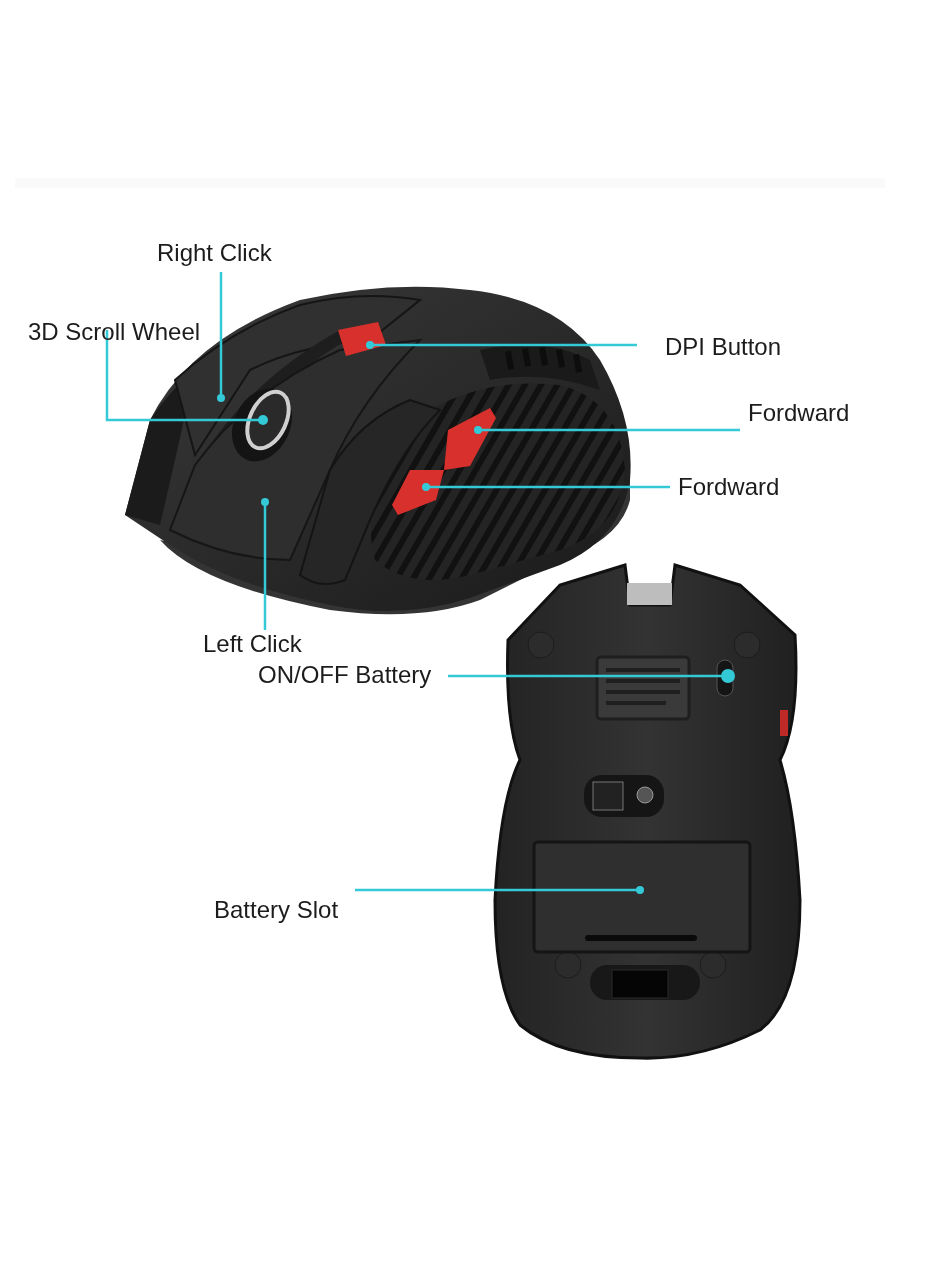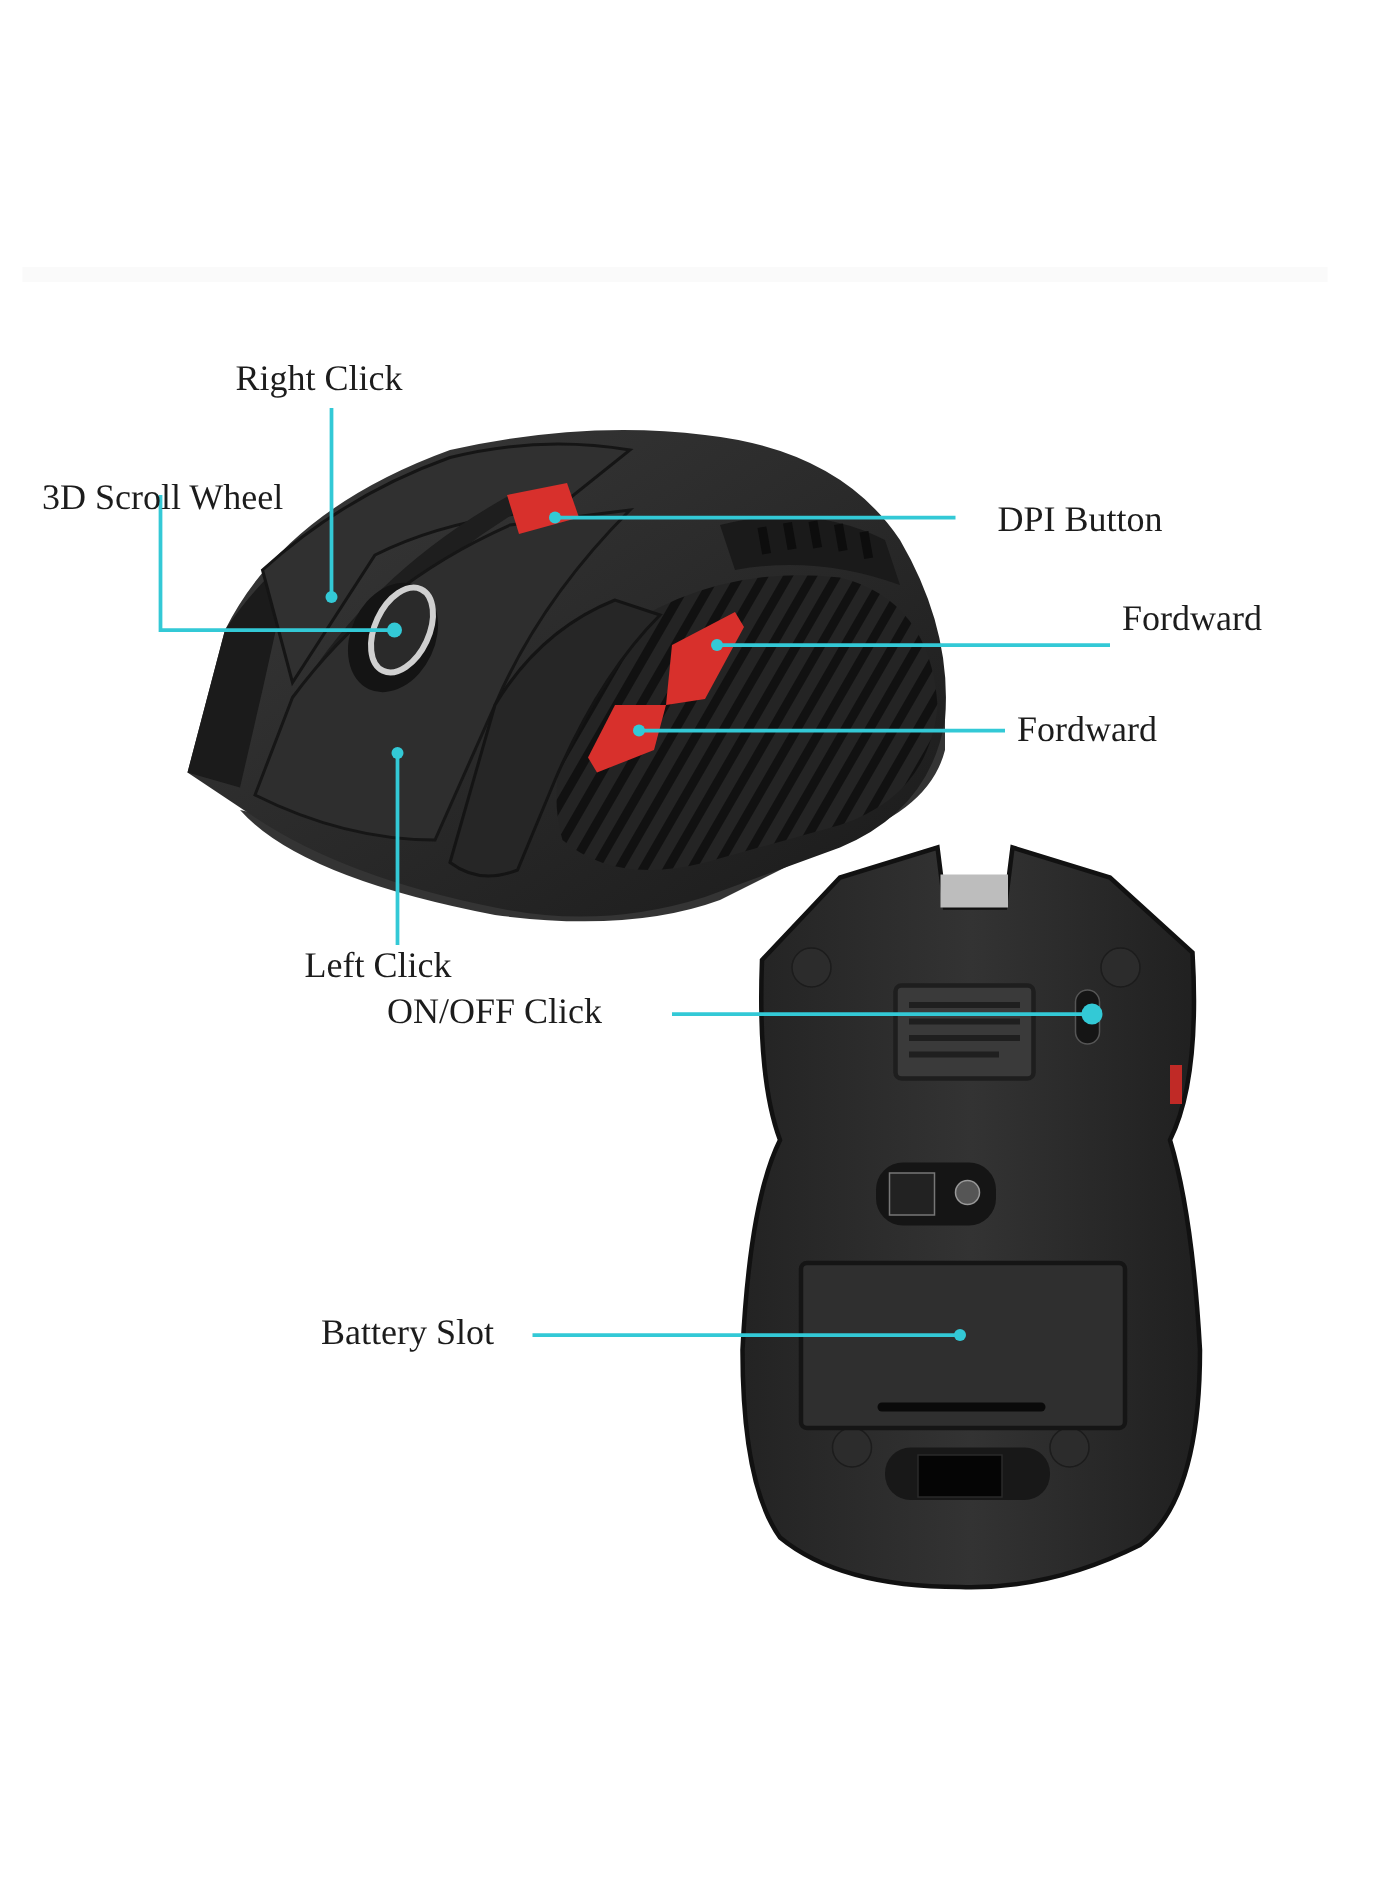--- a/index.html
+++ b/index.html
@@ -1,18 +1,18 @@
 <!DOCTYPE html>
 <html><head>
   <meta charset="utf-8">
   <style>
     html, body { margin: 0; padding: 0; background: #ffffff; }
     body { width: 926px; height: 1268px; position: relative; overflow: hidden;
            font-family: "Liberation Sans", "DejaVu Sans", sans-serif; }
-    .canvas { position: absolute; left: 0; top: 0; width: 926px; height: 910px; font-family: Liberation Serif, serif; }
+    .canvas { position: absolute; left: 0; top: 0; width: 926px; height: 910px; }
     .label { position: absolute; font-size: 24px; color: #1c1c1c; white-space: nowrap; line-height: 1; }
     svg { position: absolute; left: 0; top: 0; }
   </style>
 </head>
 <body>
 
 <div class="canvas">
 
   <svg width="926" height="1268" viewBox="0 0 926 1268">
     <defs>
@@ -134,16 +134,16 @@
       <circle cx="640" cy="890" r="4"></circle>
     </g>
   </svg>
 
   <div class="label" style="left:157px; top:241px;">Right Click</div>
   <div class="label" style="left:28px; top:300px;margin-top:20px;">3D Scroll Wheel</div>
   <div class="label" style="left:646px; top:335px;margin-left:19px;">DPI Button</div>
   <div class="label" style="left:748px; top:401px;">Fordward</div>
   <div class="label" style="left:678px; top:475px;">Fordward</div>
   <div class="label" style="left:203px; top:632px;">Left Click</div>
-  <div class="label" style="left:258px; top:663px;">ON/OFF Click</div>
-  <div class="label" style="left:214px; top:877px;">Battery Slot</div>
+  <div class="label" style="left:258px; top:663px;">ON/OFF Battery</div>
+  <div class="label" style="left:214px; top:898px;">Battery Slot</div>
 
 </div>
 
 </body></html>

